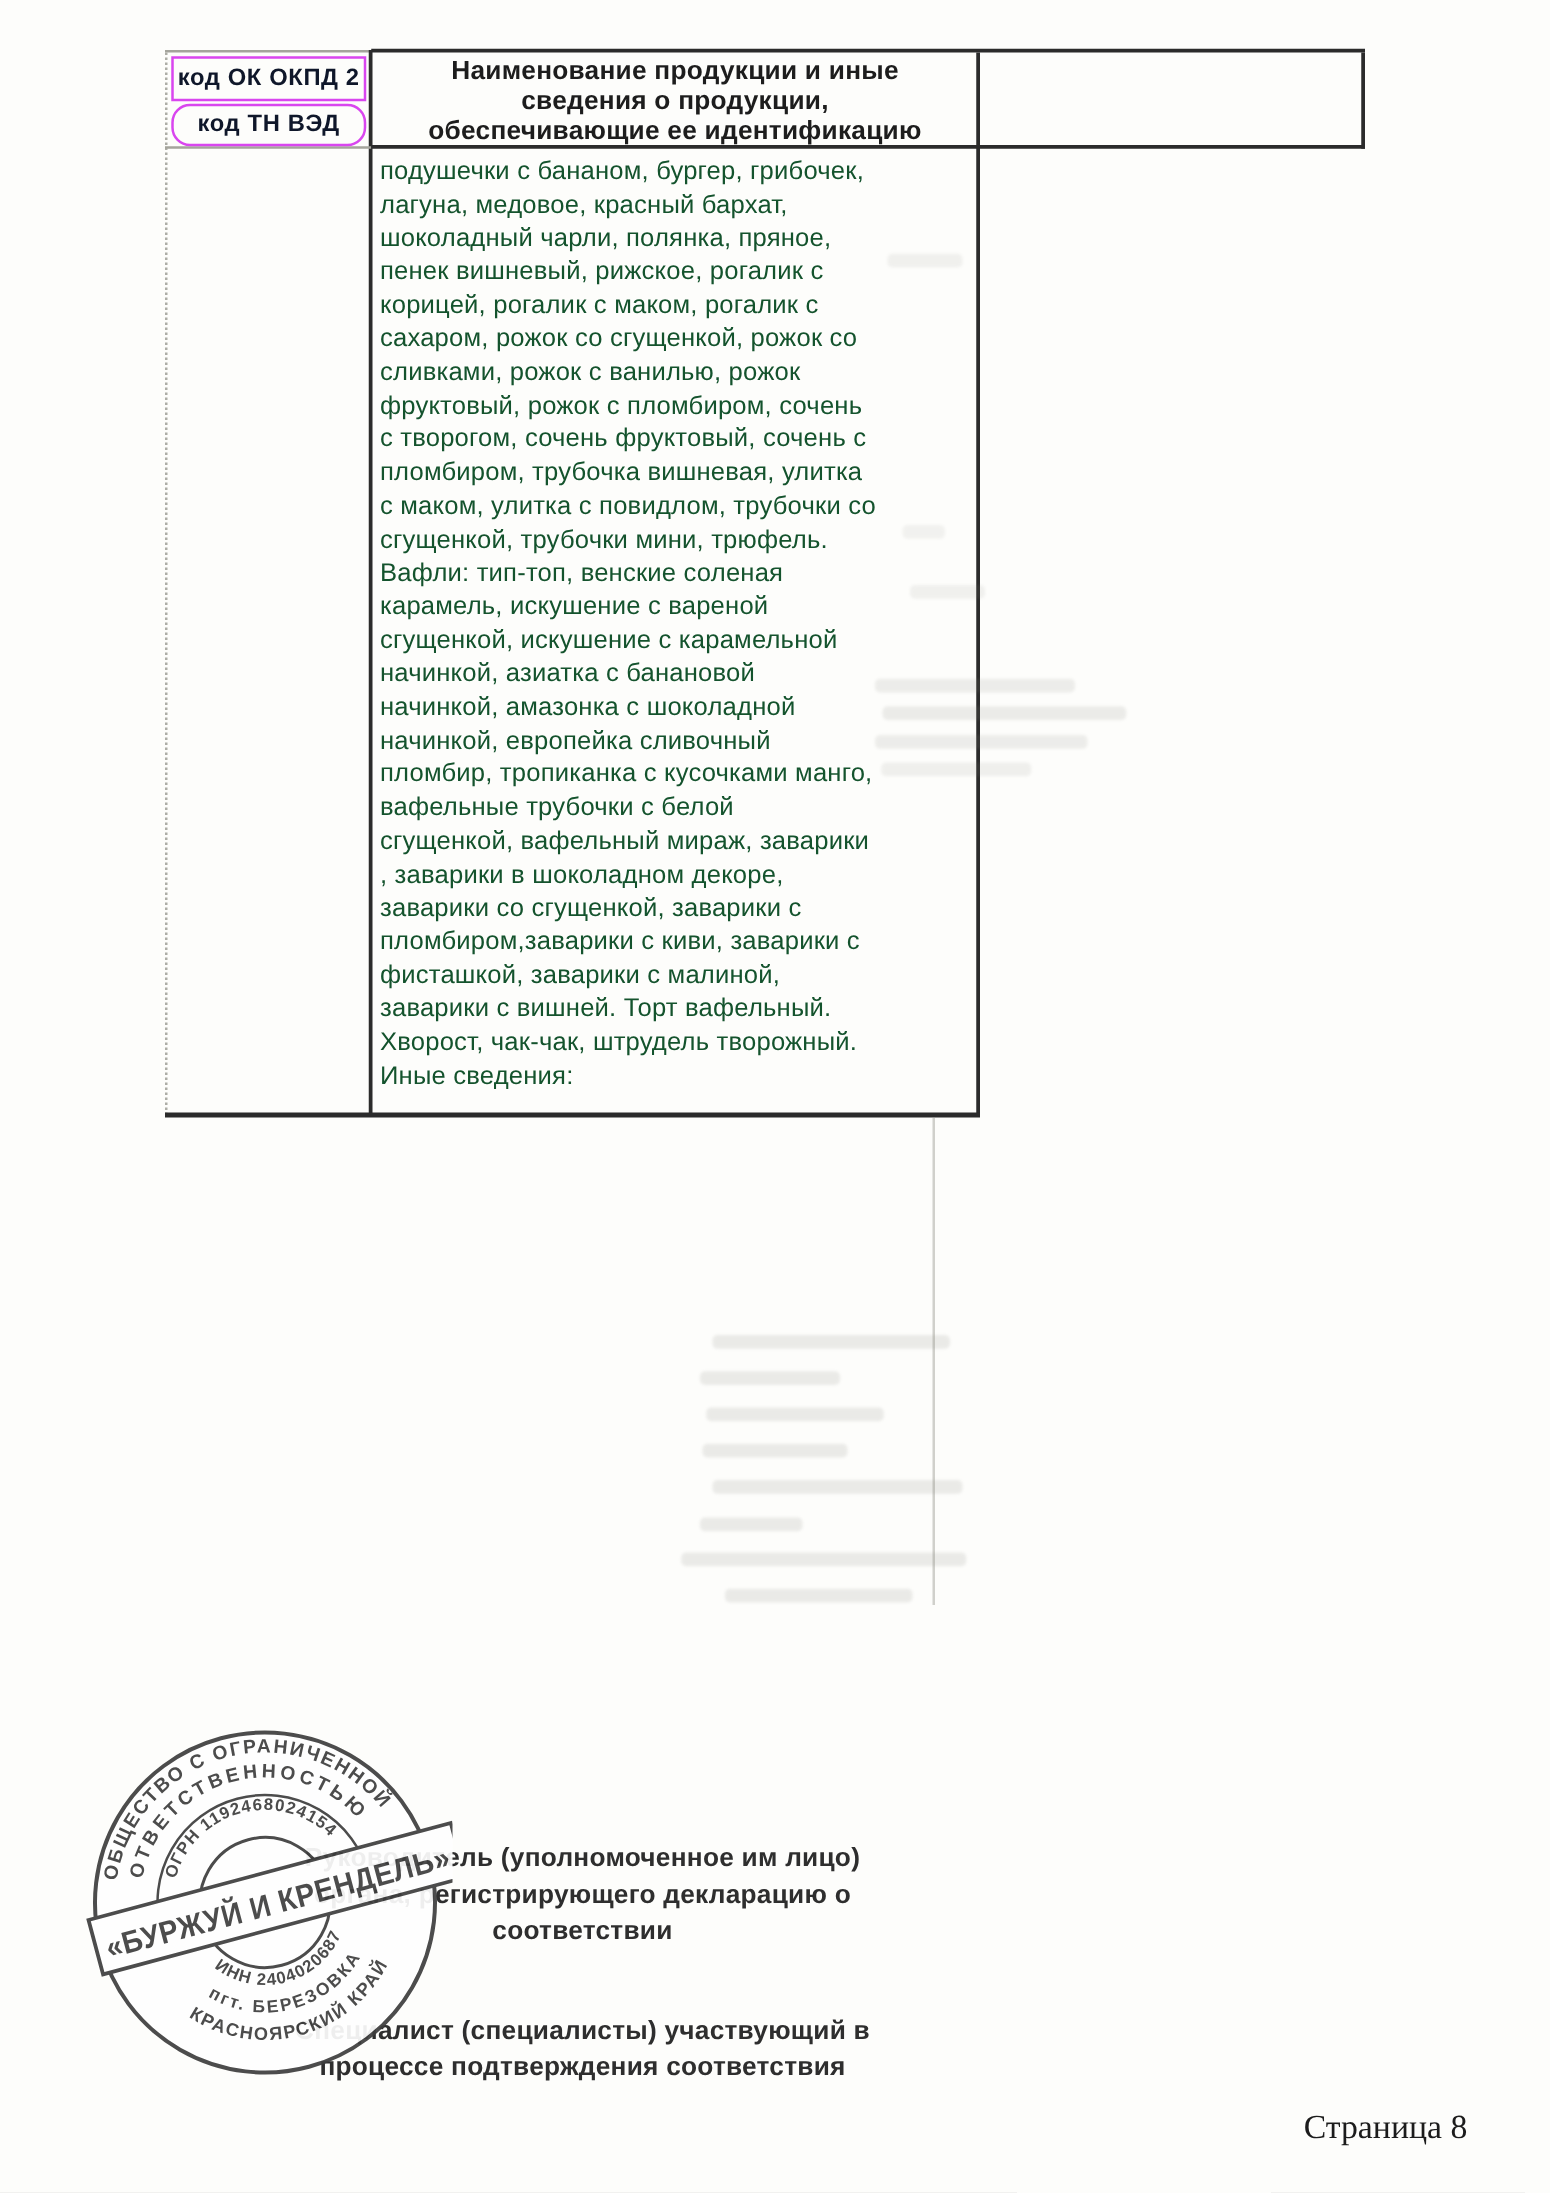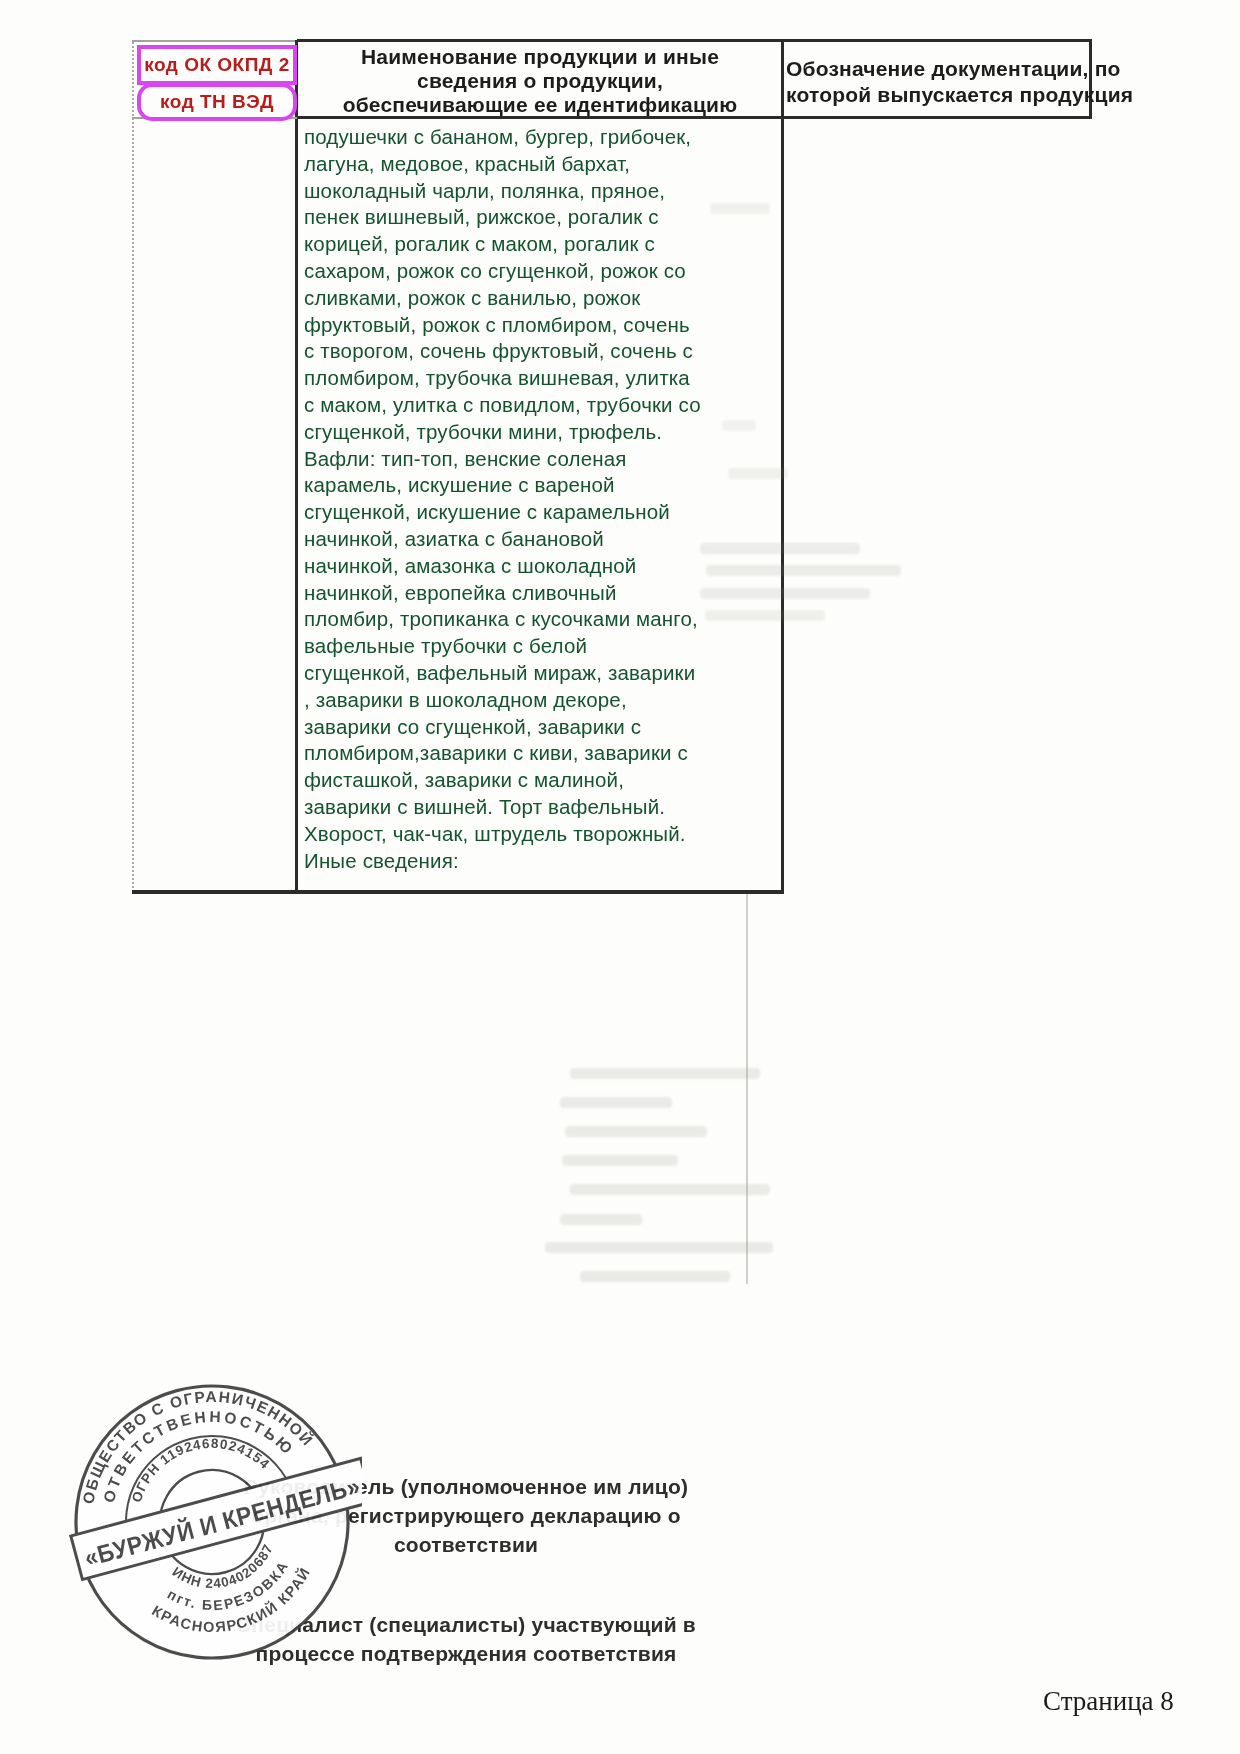--- a/index.html
+++ b/index.html
@@ -10,21 +10,21 @@
   }
   .abs{position:absolute;}
   .pre{white-space:pre;}
   
   .line{position:absolute; background:#2b2b2b;}
   .line-light{position:absolute; background:#a4a49c;}
   .vline-dot{position:absolute; border-left:2px dotted # adad; border-left:2px dotted #adada6; width:0;}
   
   .hdr{font-weight:bold; color:#1d1d1d; text-align:center; line-height:24px; font-size:21px; letter-spacing:.2px;}
   .code-cell{
-    border:4px solid #d946ef; color:#b91c1c; font-weight:bold; font-size:19px;
+    border:2px solid #d946ef; color:#0f172a; font-weight:bold; font-size:19px;
     display:flex; align-items:center; justify-content:center; text-align:center;
     letter-spacing:.5px; filter:blur(.4px);
   }
   
   .product{
     font-size:20.5px; line-height:26.8px; color:#14532d; letter-spacing:.15px;
   }
   
   .sig{
     font-weight:bold; font-size:21px; line-height:29px; color:#2e2e2e;
@@ -58,22 +58,20 @@
     <span>код ОК ОКПД 2</span>
   </div>
   <div class="abs code-cell" style="left:137px; top:83px; width:152px; height:30px;border-radius:15px;">
     <span>код ТН ВЭД</span>
   </div>
 
   <div class="abs hdr pre" style="left:300px; top:45px; width:480px;">Наименование продукции и иные
 сведения о продукции,
 обеспечивающие ее идентификацию</div>
 
-  <div class="abs hdr pre" style="left:786px; top:56px; width:302px; line-height:26px;">Обозначение документации, по
-которой выпускается продукция</div>
 
   <div class="abs product pre" style="left:304px; top:124px; width:470px;">подушечки с бананом, бургер, грибочек,
 лагуна, медовое, красный бархат,
 шоколадный чарли, полянка, пряное,
 пенек вишневый, рижское, рогалик с
 корицей, рогалик с маком, рогалик с
 сахаром, рожок со сгущенкой, рожок со
 сливками, рожок с ванилью, рожок
 фруктовый, рожок с пломбиром, сочень
 с творогом, сочень фруктовый, сочень с

